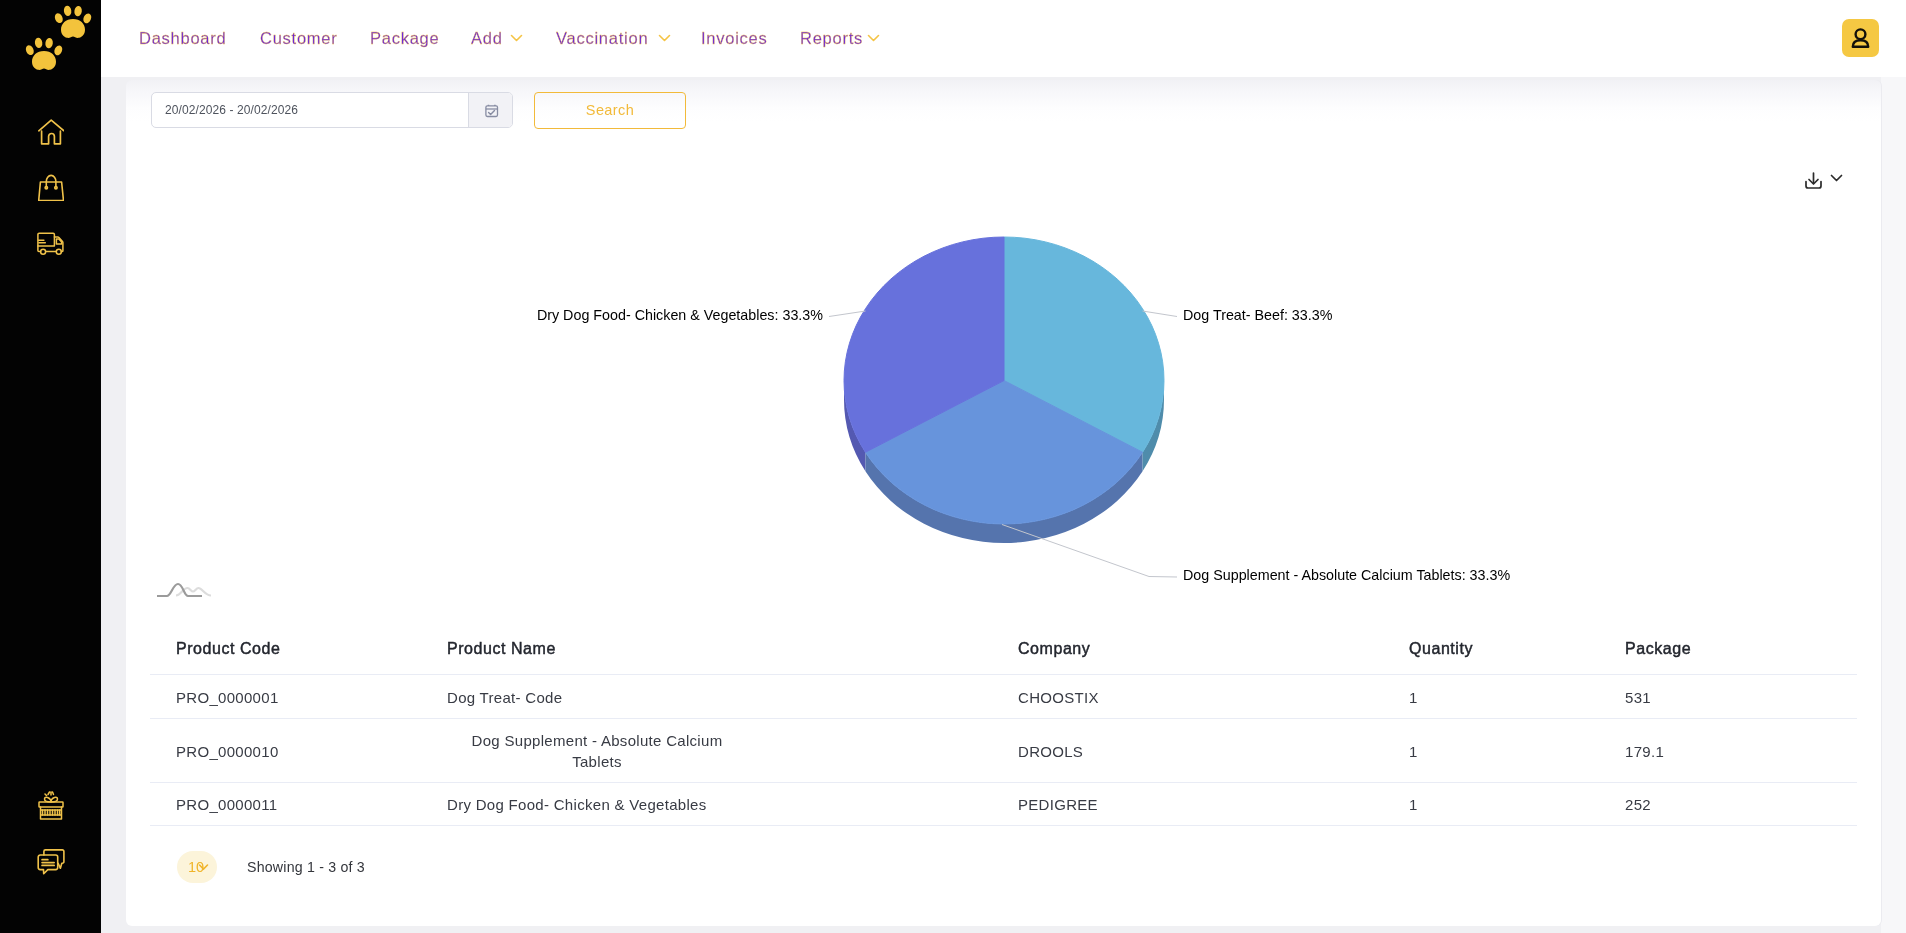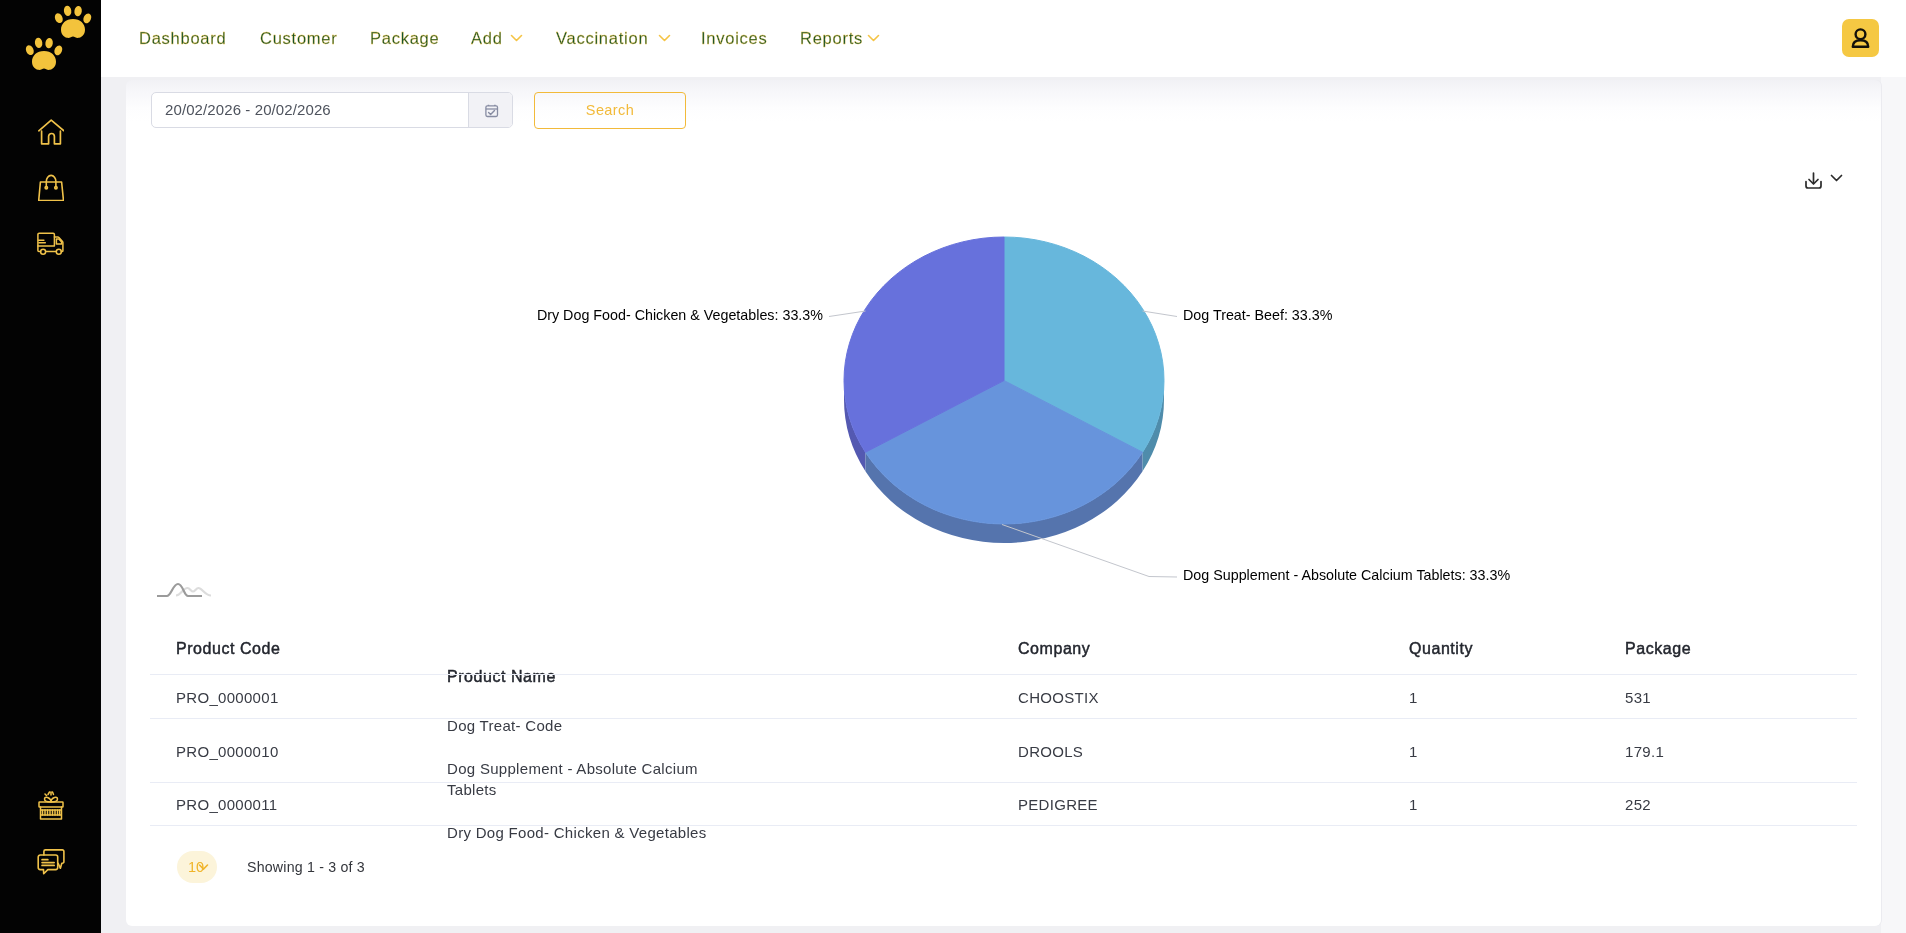--- a/index.html
+++ b/index.html
@@ -3,47 +3,47 @@
 <meta charset="utf-8">
 <style>
   * { margin:0; padding:0; box-sizing:border-box; }
   html,body { width:1906px; height:933px; overflow:hidden; background:#fff;
     font-family:"Liberation Sans", sans-serif; }
   .abs { position:absolute; }
   
   #sidebar { position:absolute; left:0; top:0; width:101px; height:933px; background:#030303; }
   
   #topbar { position:absolute; left:101px; top:0; width:1805px; height:77px; background:#ffffff; }
-  .nav { position:absolute; top:0; height:77px; line-height:77px; color:#14532d;
+  .nav { position:absolute; top:0; height:77px; line-height:77px; color:#6d28d9;
     font-size:16.5px; letter-spacing:0.75px; white-space:nowrap; -webkit-text-stroke:0.3px #f5c445; }
   #userbtn { position:absolute; left:1741px; top:19px; width:37px; height:38px;
     background:#f5c843; border-radius:7px; }
   
   #content { position:absolute; left:101px; top:77px; width:1805px; height:856px; background:#f0f0f3; }
   #rightstrip { position:absolute; right:0; top:0; width:25px; height:856px; background:#f7f7f9; }
   #card { position:absolute; left:25px; top:3px; width:1755px; height:846px; border-radius:6px;
     background:linear-gradient(180deg,#f1f1f5 0px,#f7f7fa 12px,#fdfdfe 28px,#ffffff 42px); box-shadow:1px 0 0 #ebebf0; }
   
   #dateinput { position:absolute; left:25px; top:12px; width:362px; height:36px;
     border:1px solid #d9dbe4; border-radius:5px; background:#fff; }
   #dateinput .txt { position:absolute; left:13px; top:0; height:34px; line-height:34px;
-    color:#4e535d; font-size:15px; letter-spacing:0.1px; }
+    color:#4e535d; font-size:12px; letter-spacing:0.1px; }
   #dateinput .addon { position:absolute; right:0; top:0; width:44px; height:34px;
     background:#f2f2f6; border-left:1px solid #d9dbe4; border-radius:0 4px 4px 0; }
   #searchbtn { position:absolute; left:408px; top:12px; width:152px; height:37px;
     border:1px solid #f2ba3a; border-radius:4px; color:#f2ba3a; font-size:14.5px;
     letter-spacing:0.4px; text-align:center; line-height:35px; background:transparent; }
   
   #tbl { position:absolute; left:24px; top:546px; width:1707px; color:#383b44; }
   #tbl .hrow { position:relative; height:48px; }
   #tbl .hrow div { position:absolute; top:14px; font-size:16px; color:#23262e;
     letter-spacing:0.55px; font-weight:normal; -webkit-text-stroke:0.45px #23262e; }
   #tbl .row { position:relative; border-top:1px solid #e9ecf5; font-size:15px; letter-spacing:0.3px; }
-  #tbl .row div { position:absolute; top:50%; transform:translateY(-50%); }
-  .c1 { left:26px; } .c2 { left:297px;margin-top:28px; } .c3 { left:868px; } .c4 { left:1259px; } .c5 { left:1475px; }
+  #tbl .row div { position:absolute; top:50%; transform:translateY(-50%);text-align:center; }
+  .c1 { left:26px; } .c2 { left:297px; } .c3 { left:868px; } .c4 { left:1259px; } .c5 { left:1475px; }
   #pagebox { position:absolute; left:51px; top:771px; width:40px; height:32px;
     background:#fcf4da; border-radius:16px;text-align:right; }
   #pagebox .n { position:absolute; left:11px; top:0; height:32px; line-height:32px;
     color:#f0b429; font-size:14.5px; }
   #showing { position:absolute; left:121px; top:771px; height:32px; line-height:32px;
     color:#34363c; font-size:14.2px; letter-spacing:0.2px; }
 </style>
 </head>
 <body>
 <div id="topbar">

